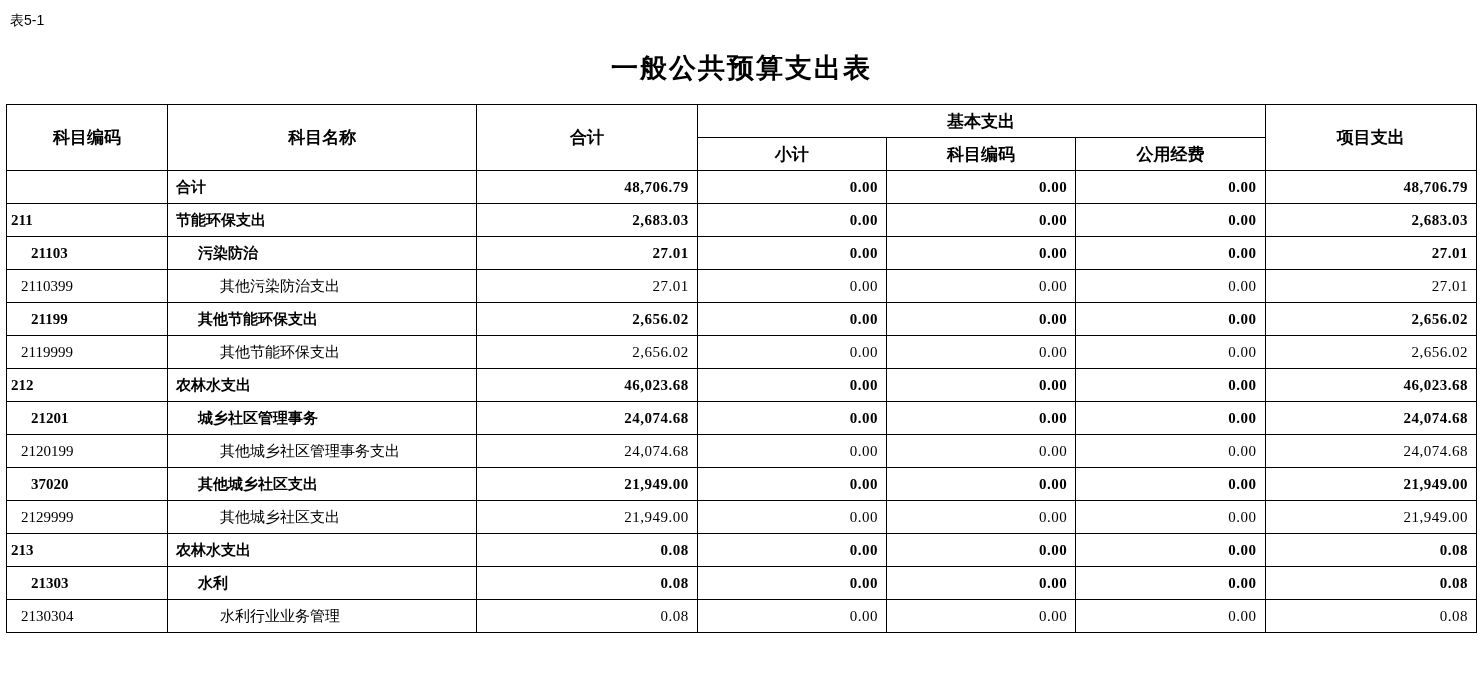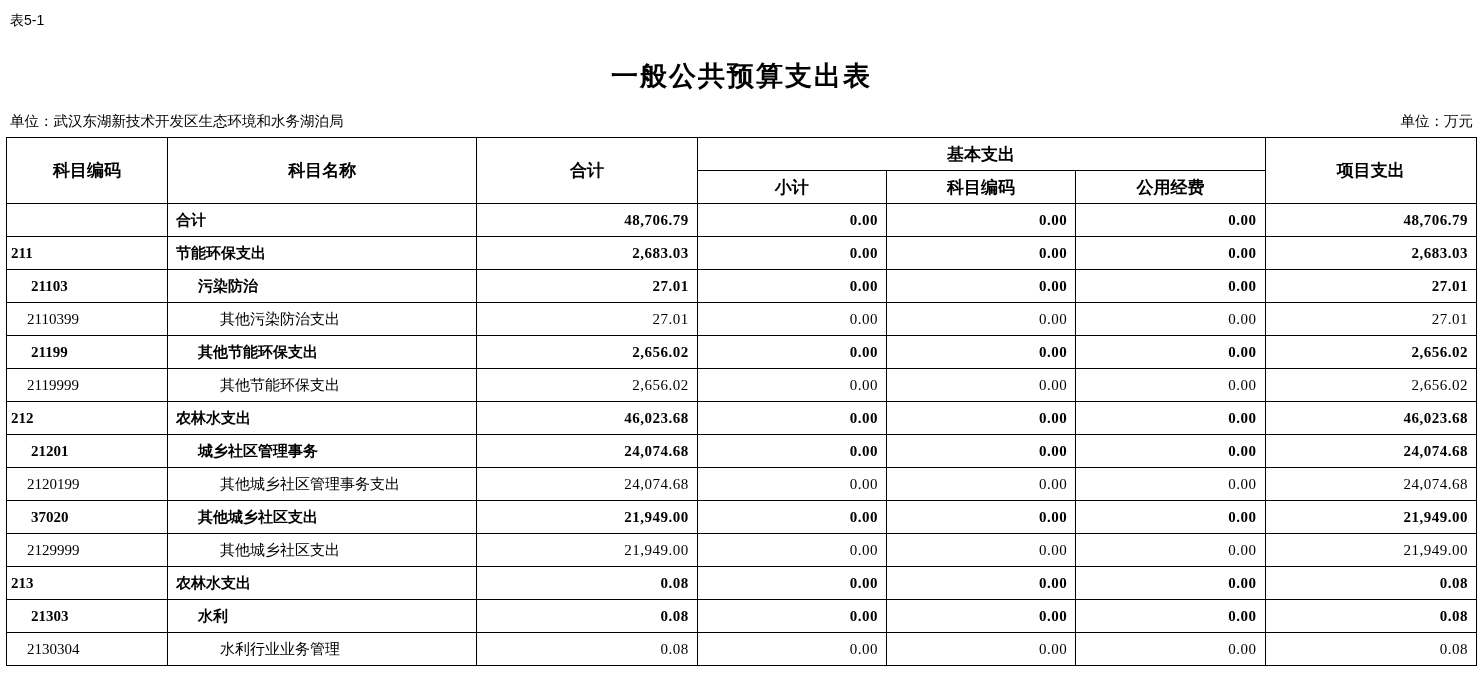--- a/index.html
+++ b/index.html
@@ -26,21 +26,21 @@
     font-size: 14px;
     padding: 10px 0 0 4px;
     line-height: 20px;
   }
   .doc-title {
     text-align: center;
     font-family: "Liberation Serif", "DejaVu Serif", serif;
     font-weight: bold;
     font-size: 27px;
     letter-spacing: 2px;
-    margin-top: 28px;
+    margin-top: 20px;
     margin-bottom: 18px;
   }
   .meta-row {
     display: flex;
     justify-content: space-between;
     align-items: flex-end;
     font-family: "Liberation Sans", sans-serif;
     font-size: 14.5px;
     padding: 0 4px 6px 4px;
   }
@@ -85,40 +85,36 @@
     text-align: left;
   }
   tr.lvl0 td { font-weight: bold; }
   tr.lvl1 td { font-weight: bold; }
   tr.lvl2 td { font-weight: bold; }
   tr.lvl3 td { font-weight: normal; }
 
   tr.lvl0 td.code { padding-left: 4px; }
   tr.lvl1 td.code { padding-left: 4px; }
   tr.lvl2 td.code { padding-left: 24px; }
-  tr.lvl3 td.code { padding-left: 20px; }
+  tr.lvl3 td.code { padding-left: 14px; }
 
   tr.lvl0 td.name { padding-left: 8px; }
   tr.lvl1 td.name { padding-left: 8px; }
   tr.lvl2 td.name { padding-left: 30px; }
   tr.lvl3 td.name { padding-left: 52px; }
 </style>
 </head>
 <body>
 
 <div class="page">
 
   <div class="table-number">表5-1</div>
 
   <div class="doc-title">一般公共预算支出表</div>
 
-  <div class="meta-row">
-    <div>单位：武汉东湖新技术开发区生态环境和水务湖泊局</div>
-    <div>单位：万元</div>
-  </div>
 
   <table class="budget">
     <colgroup>
       <col class="col-code">
       <col class="col-name">
       <col class="col-total">
       <col class="col-sub">
       <col class="col-people">
       <col class="col-public">
       <col class="col-proj">

